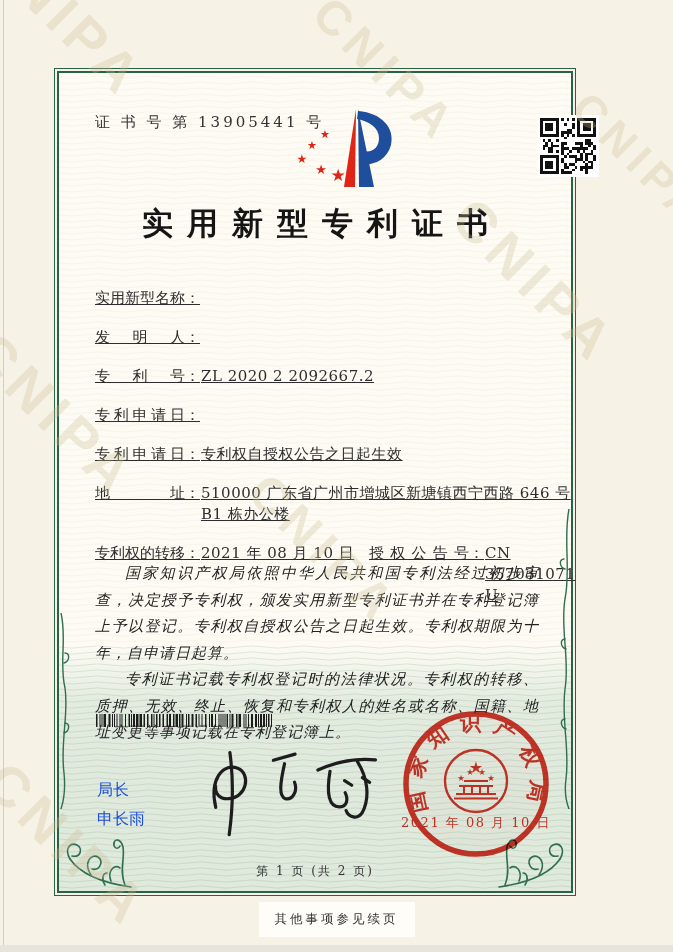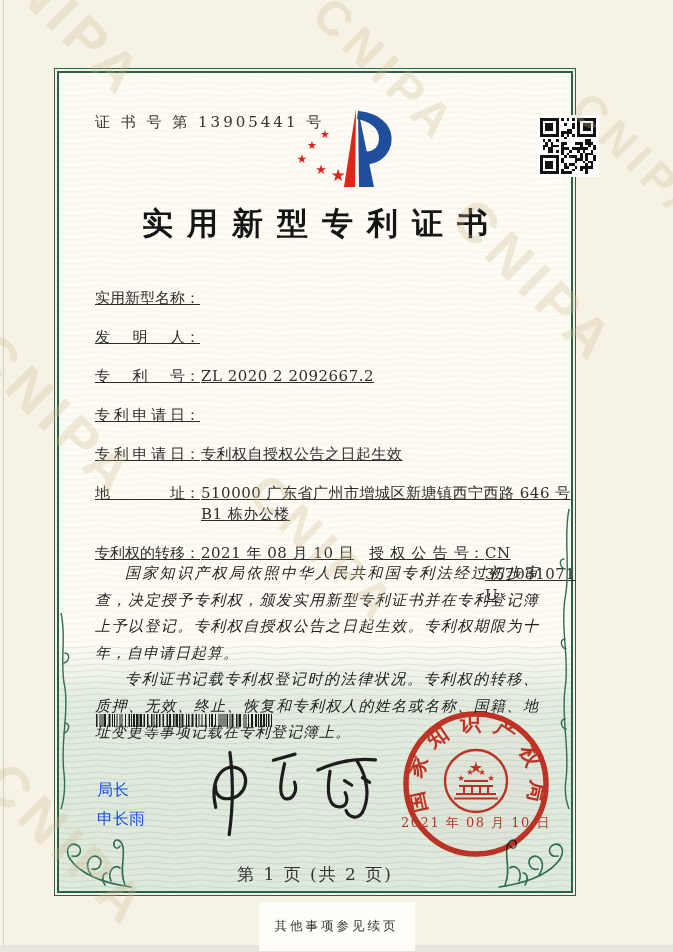--- a/index.html
+++ b/index.html
@@ -54,32 +54,32 @@
 
   .barcode{position:absolute;left:37px;top:641px;width:177px;height:13px;}
   .barcode svg{width:100%;height:100%;display:block;}
 
   .signer{position:absolute;left:38px;top:696px;font-family:"Liberation Sans",sans-serif;font-size:16px;color:#1d4ed8;line-height:29px;z-index:5;margin-top:6px;}
   .signature{position:absolute;left:128px;top:668px;width:225px;height:100px;z-index:5;}
 
   .seal{position:absolute;left:340px;top:634px;width:154px;height:154px;z-index:6;mix-blend-mode:multiply;opacity:.93;}
   .seal svg{width:100%;height:100%;display:block;}
 
-  .page-info{position:absolute;left:0;right:0;top:790px;text-align:center;font-size:17px;letter-spacing:2px;color:#333;z-index:5;}
+  .page-info{position:absolute;left:0;right:0;top:790px;text-align:center;font-size:12px;letter-spacing:2px;color:#333;z-index:5;}
 
   .flourish{position:absolute;bottom:2px;width:72px;height:88px;z-index:3;}
   .flourish.bl{left:2px;}
   .flourish.br{right:2px;transform:scaleX(-1);}
   .vine{position:absolute;width:14px;z-index:3;}
   .vine.r{right:-1px;top:436px;height:300px;}
   .vine.l{left:-1px;top:540px;height:196px;transform:scaleX(-1);}
 
   .note-box{
     position:absolute;left:50%;transform:translateX(-50%);top:902px;
-    background:#fffdf8;padding:16px 16px;font-size:12.5px;letter-spacing:3px;color:#333;z-index:5;
+    background:#fffdf8;padding:9px 16px;font-size:12.5px;letter-spacing:3px;color:#333;z-index:5;
   }
 </style>
 </head>
 <body>
 
 <div class="page">
   <div class="page-edge"></div>
 
   <div class="wm" style="left:-40px;top:-18px;">CNIPA</div>
   <div class="wm" style="left:295px;top:42px;font-size:48px;">CNIPA</div>

